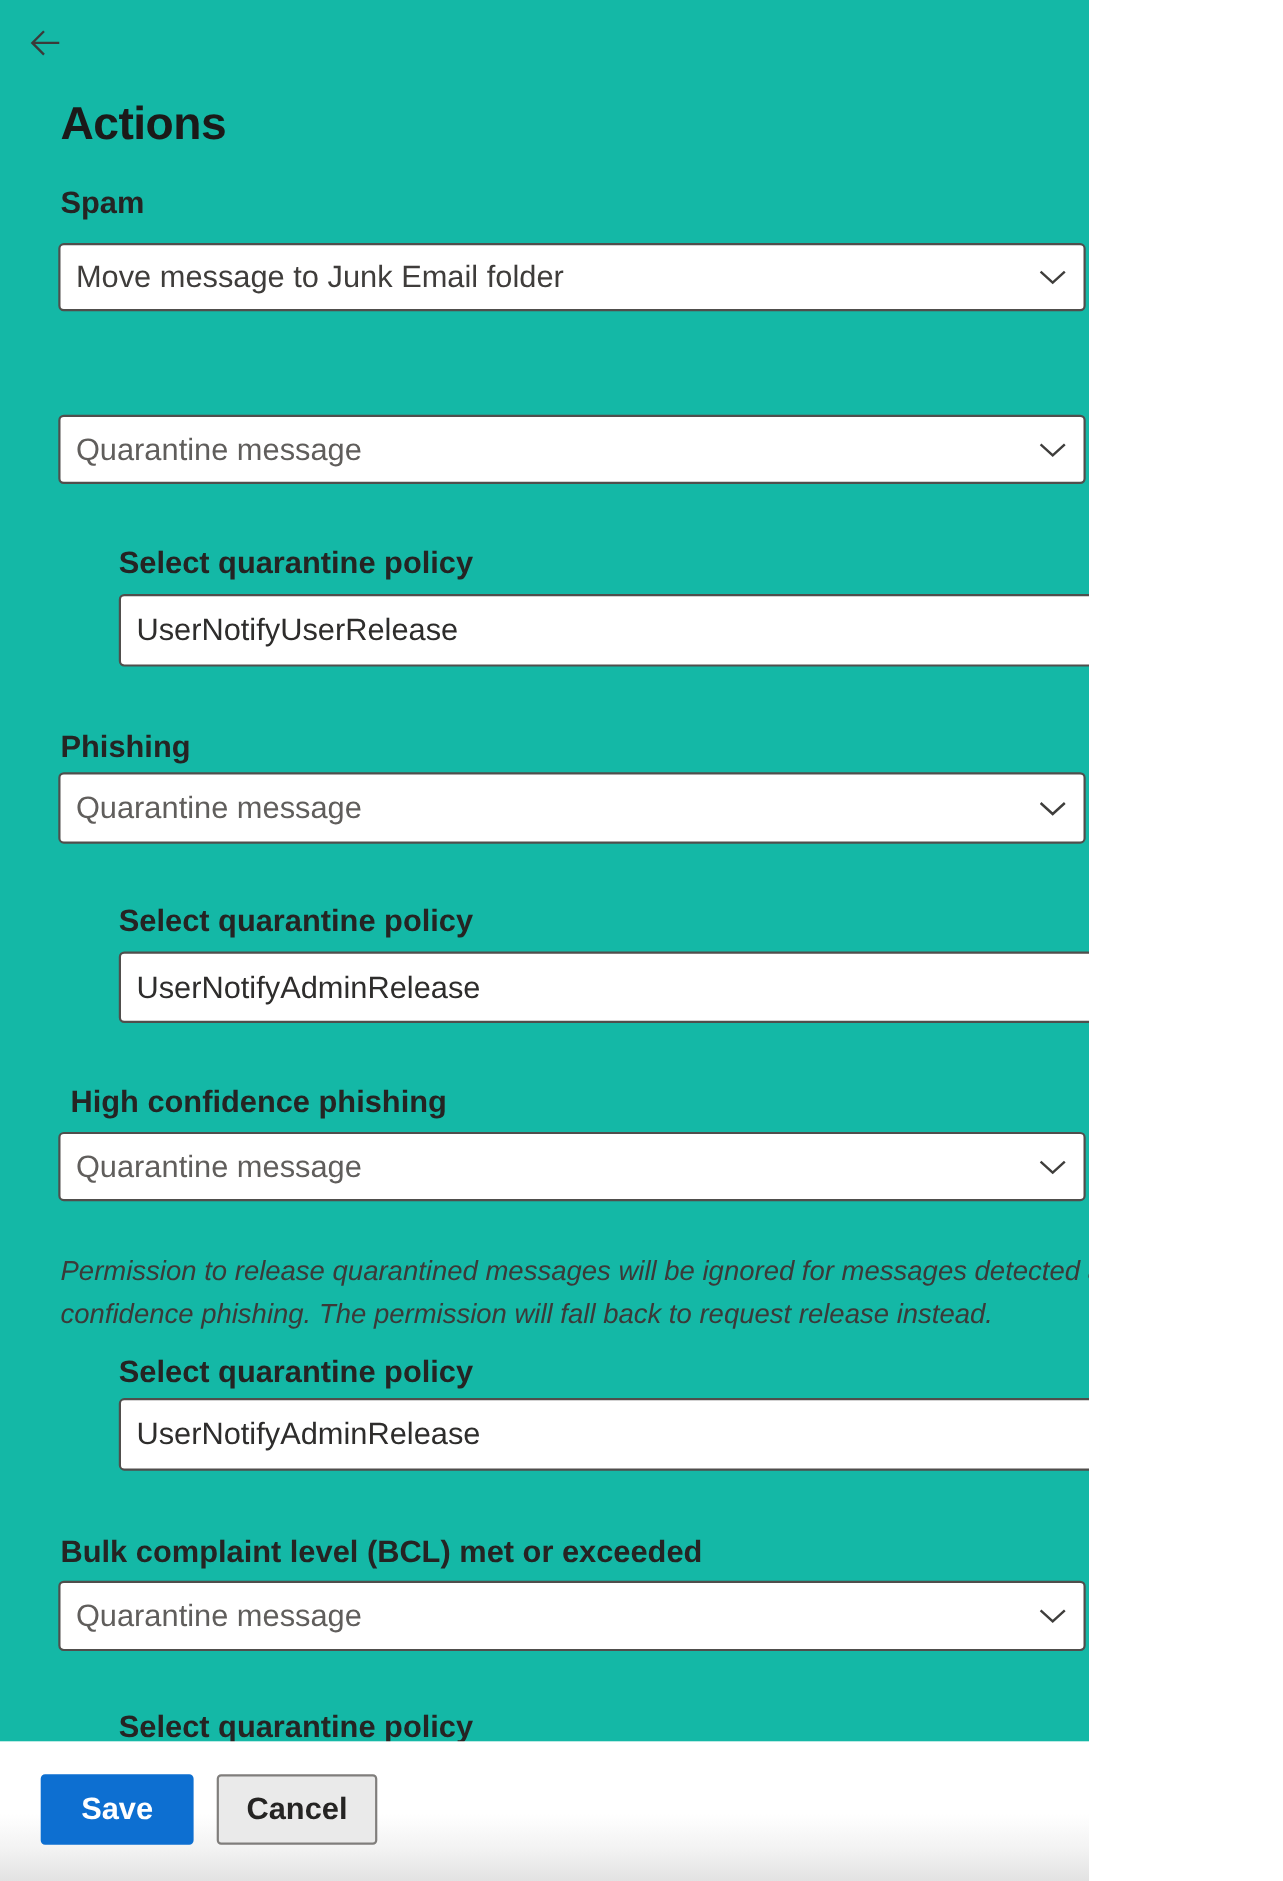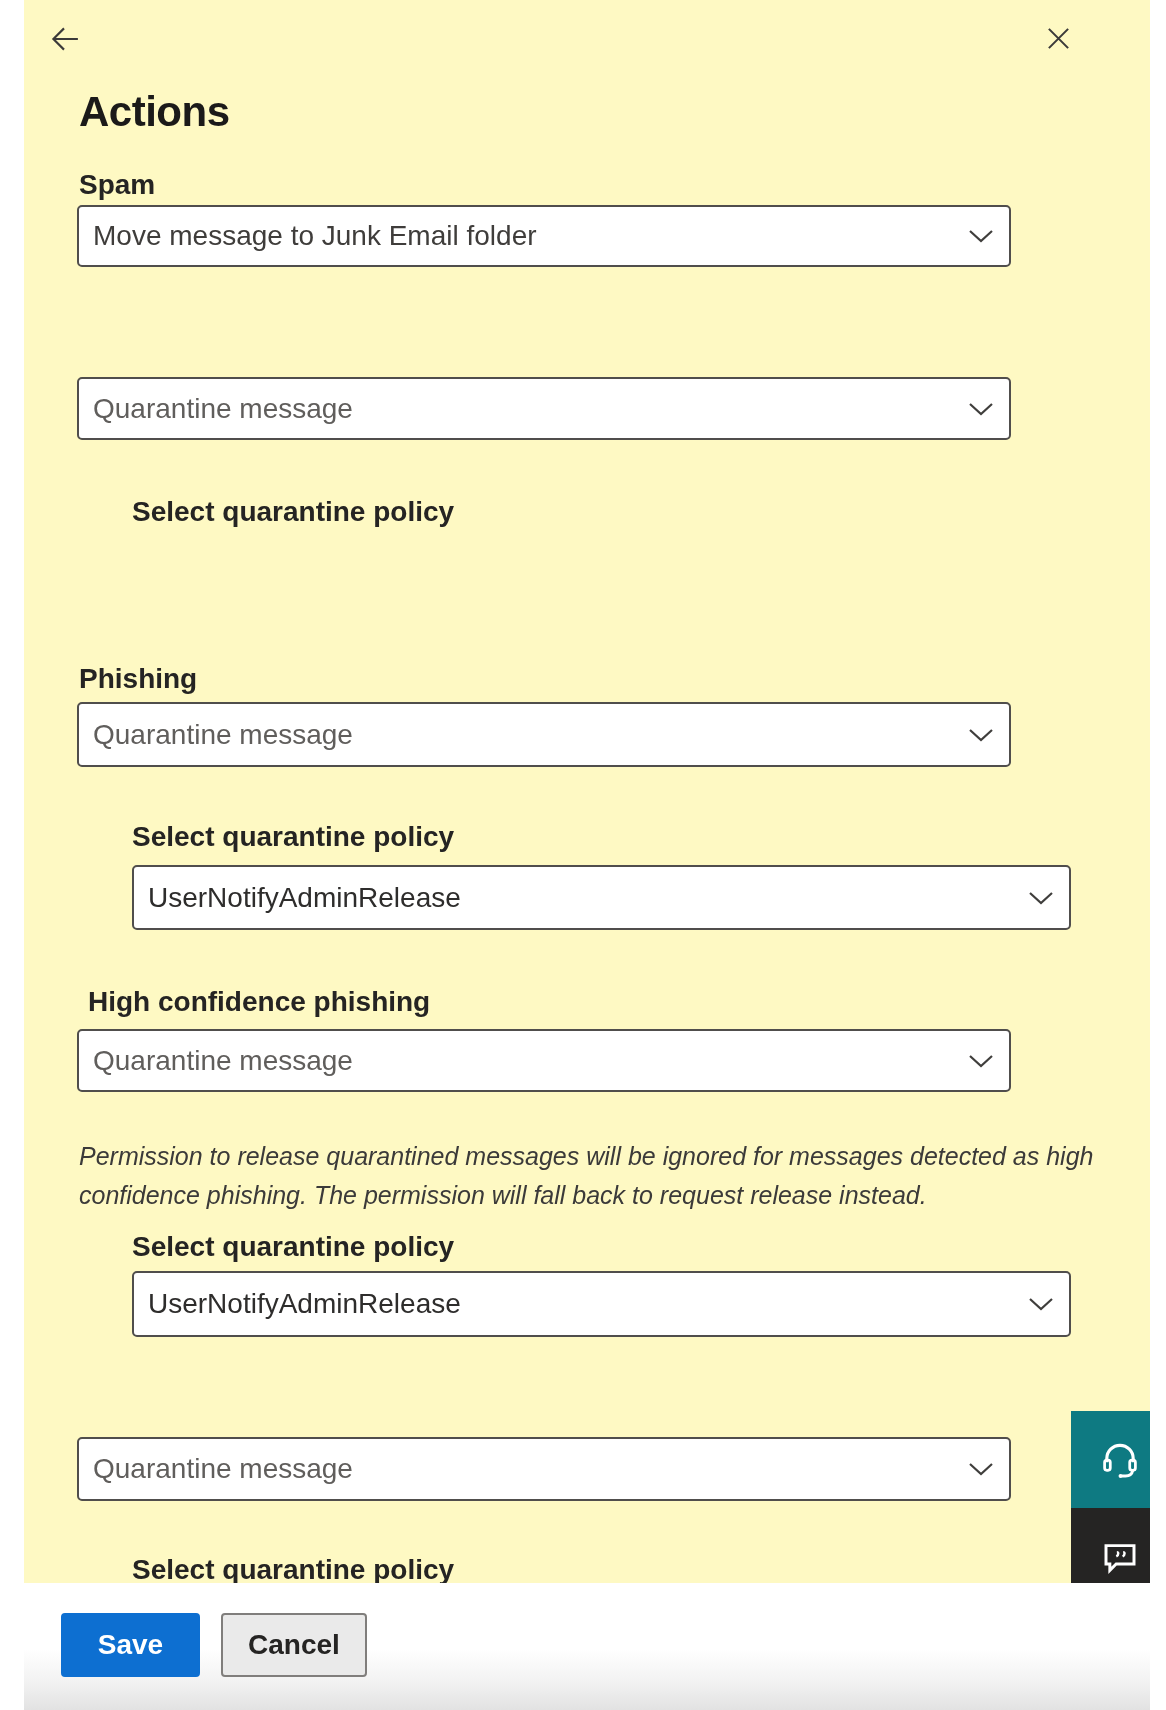--- a/index.html
+++ b/index.html
@@ -1,22 +1,21 @@
 <!DOCTYPE html>
 <html><head>
 <meta charset="utf-8">
 <style>
   html,body{margin:0;padding:0;background:#ffffff;}
   .screen{
     position:relative;
-    width:1126px;height:1710px;
-    background:#fef9c3;
+    width:990px;height:1710px;
+    background:#14b8a6;
     font-family:"Liberation Sans", sans-serif;
     overflow:hidden;
-    margin-left:24px;
   }
   .abs{position:absolute;}
   .icon-btn{background:transparent;border:none;padding:0;cursor:pointer;line-height:0;}
   .page-title{
     font-size:42px;font-weight:700;color:#1b1a19;letter-spacing:-0.5px;
   }
   .field-label{
     font-size:28px;font-weight:600;color:#252423;line-height:34px;white-space:nowrap;text-align:right;
   }
   .combo{
@@ -72,35 +71,41 @@
   </button>
   <button class="icon-btn abs" style="left:1018px;top:22px;">
     <svg width="33" height="33" viewBox="0 0 24 24">
       <path d="M5 5 L19 19 M19 5 L5 19" fill="none" stroke="#3b3a39" stroke-width="1.5"></path>
     </svg>
   </button>
 
   <div class="abs page-title" style="left:55px;top:88px;">Actions</div>
 
   <div class="abs field-label" style="left:55px;top:168px;">Spam</div>
-  <div class="abs combo" style="left:53px;top:205px;width:934px;height:62px;text-align:right;">
+  <div class="abs combo" style="left:53px;top:221px;width:934px;height:62px;text-align:right;">
     <span class="combo-text value-dark">Move message to Junk Email folder</span>
     <svg class="chev" width="26" height="14" viewBox="0 0 26 14">
       <path d="M2 2 L13 12 L24 2" fill="none" stroke="#3f3e3c" stroke-width="2.2"></path>
     </svg>
   </div>
 
   <div class="abs combo" style="left:53px;top:377px;width:934px;height:63px;">
     <span class="combo-text value-gray">Quarantine message</span>
     <svg class="chev" width="26" height="14" viewBox="0 0 26 14">
       <path d="M2 2 L13 12 L24 2" fill="none" stroke="#3f3e3c" stroke-width="2.2"></path>
     </svg>
   </div>
 
   <div class="abs field-label" style="left:108px;top:495px;">Select quarantine policy</div>
+  <div class="abs combo" style="left:108px;top:540px;width:939px;height:66px;">
+    <span class="combo-text value-policy">UserNotifyUserRelease</span>
+    <svg class="chev" width="26" height="14" viewBox="0 0 26 14">
+      <path d="M2 2 L13 12 L24 2" fill="none" stroke="#3f3e3c" stroke-width="2.2"></path>
+    </svg>
+  </div>
 
   <div class="abs field-label" style="left:55px;top:662px;">Phishing</div>
   <div class="abs combo" style="left:53px;top:702px;width:934px;height:65px;">
     <span class="combo-text value-gray">Quarantine message</span>
     <svg class="chev" width="26" height="14" viewBox="0 0 26 14">
       <path d="M2 2 L13 12 L24 2" fill="none" stroke="#3f3e3c" stroke-width="2.2"></path>
     </svg>
   </div>
 
   <div class="abs field-label" style="left:108px;top:820px;">Select quarantine policy</div>
@@ -122,20 +127,21 @@
   <div class="abs note" style="left:55px;top:1137px;width:1055px;">Permission to release quarantined messages will be ignored for messages detected as high confidence phishing. The permission will fall back to request release instead.</div>
 
   <div class="abs field-label" style="left:108px;top:1230px;">Select quarantine policy</div>
   <div class="abs combo" style="left:108px;top:1271px;width:939px;height:66px;">
     <span class="combo-text value-policy">UserNotifyAdminRelease</span>
     <svg class="chev" width="26" height="14" viewBox="0 0 26 14">
       <path d="M2 2 L13 12 L24 2" fill="none" stroke="#3f3e3c" stroke-width="2.2"></path>
     </svg>
   </div>
 
+  <div class="abs field-label" style="left:55px;top:1394px;">Bulk complaint level (BCL) met or exceeded</div>
   <div class="abs combo" style="left:53px;top:1437px;width:934px;height:64px;">
     <span class="combo-text value-gray">Quarantine message</span>
     <svg class="chev" width="26" height="14" viewBox="0 0 26 14">
       <path d="M2 2 L13 12 L24 2" fill="none" stroke="#3f3e3c" stroke-width="2.2"></path>
     </svg>
   </div>
 
   <div class="abs field-label" style="left:108px;top:1553px;">Select quarantine policy</div>
 
   <button class="abs float-btn float-help" style="left:1047px;top:1411px;width:97px;height:97px;">

